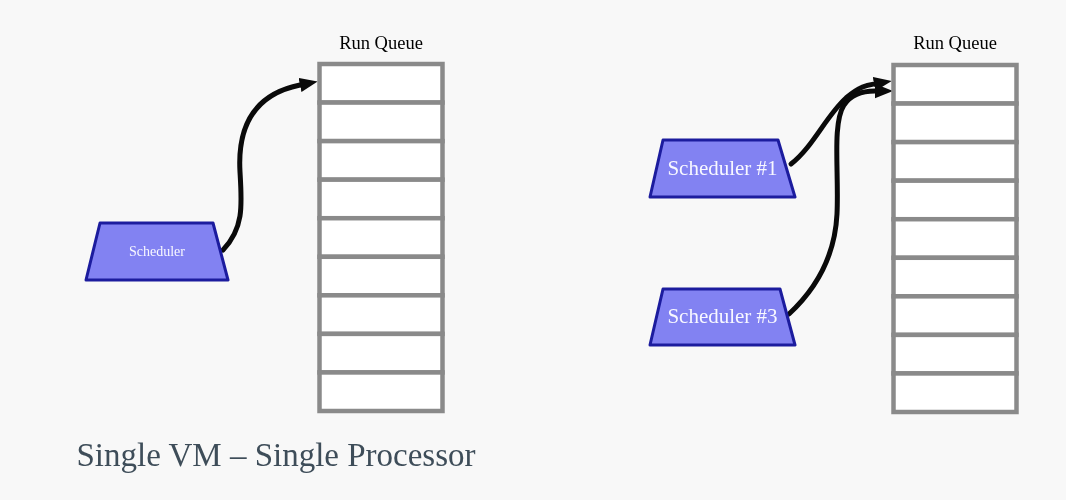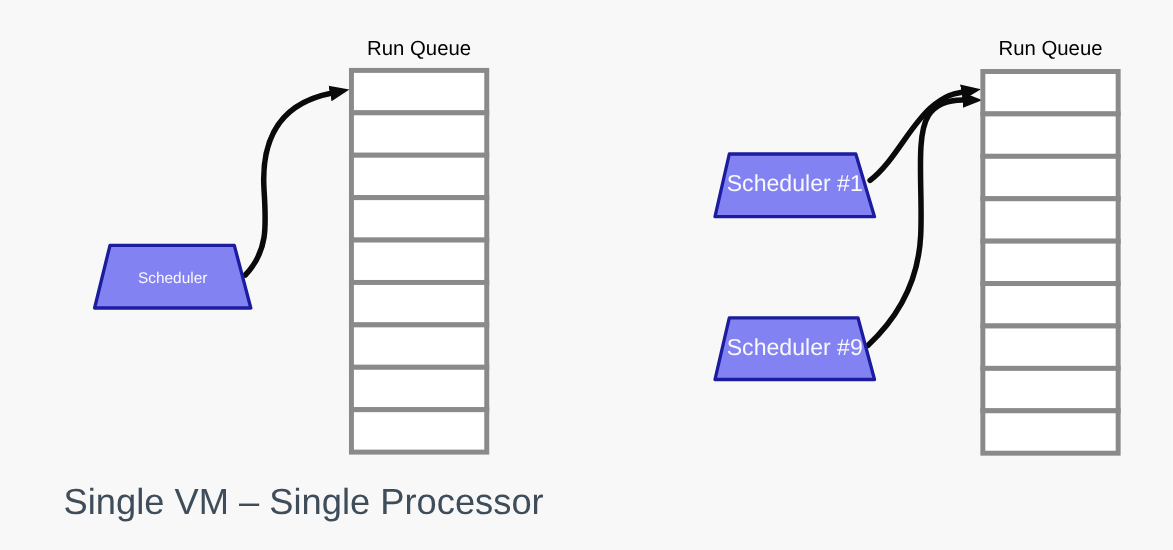--- a/index.html
+++ b/index.html
@@ -4,20 +4,21 @@
 <style>
   html, body { margin: 0; padding: 0; }
   body { font-family: "Liberation Sans", sans-serif; }
 
   .stage {
     position: relative;
     width: 1066px;
     height: 500px;
     background: var(--canvas-bg, #f8f8f8);
     overflow: hidden;
+    font-family: Liberation Serif, serif;
   }
 
   .stage svg { position: absolute; left: 0; top: 0; }
 
   .queue-cell {
     fill: var(--queue-fill, #fff);
     stroke: var(--queue-border, #8a8a8a);
     stroke-width: 4.5;
   }
 
@@ -116,17 +117,17 @@
     <polygon class="trapezoid" points="100,223 213,223 228,280 86,280"></polygon>
     <polygon class="trapezoid" points="663,140 778,140 795,197 650,197"></polygon>
     <polygon class="trapezoid" points="663,289 780,289 795,345 650,345"></polygon>
   </svg>
 
   <div class="overlay-label run-queue-label left">Run Queue</div>
   <div class="overlay-label run-queue-label right">Run Queue</div>
 
   <div class="overlay-label sched-label single">Scheduler</div>
   <div class="overlay-label sched-label smp1">Scheduler #1</div>
-  <div class="overlay-label sched-label smp2">Scheduler #9</div>
+  <div class="overlay-label sched-label smp2">Scheduler #3</div>
 
   <div class="overlay-label caption left">Single VM – Single Processor</div>
 
 </div>
 
 </body></html>

